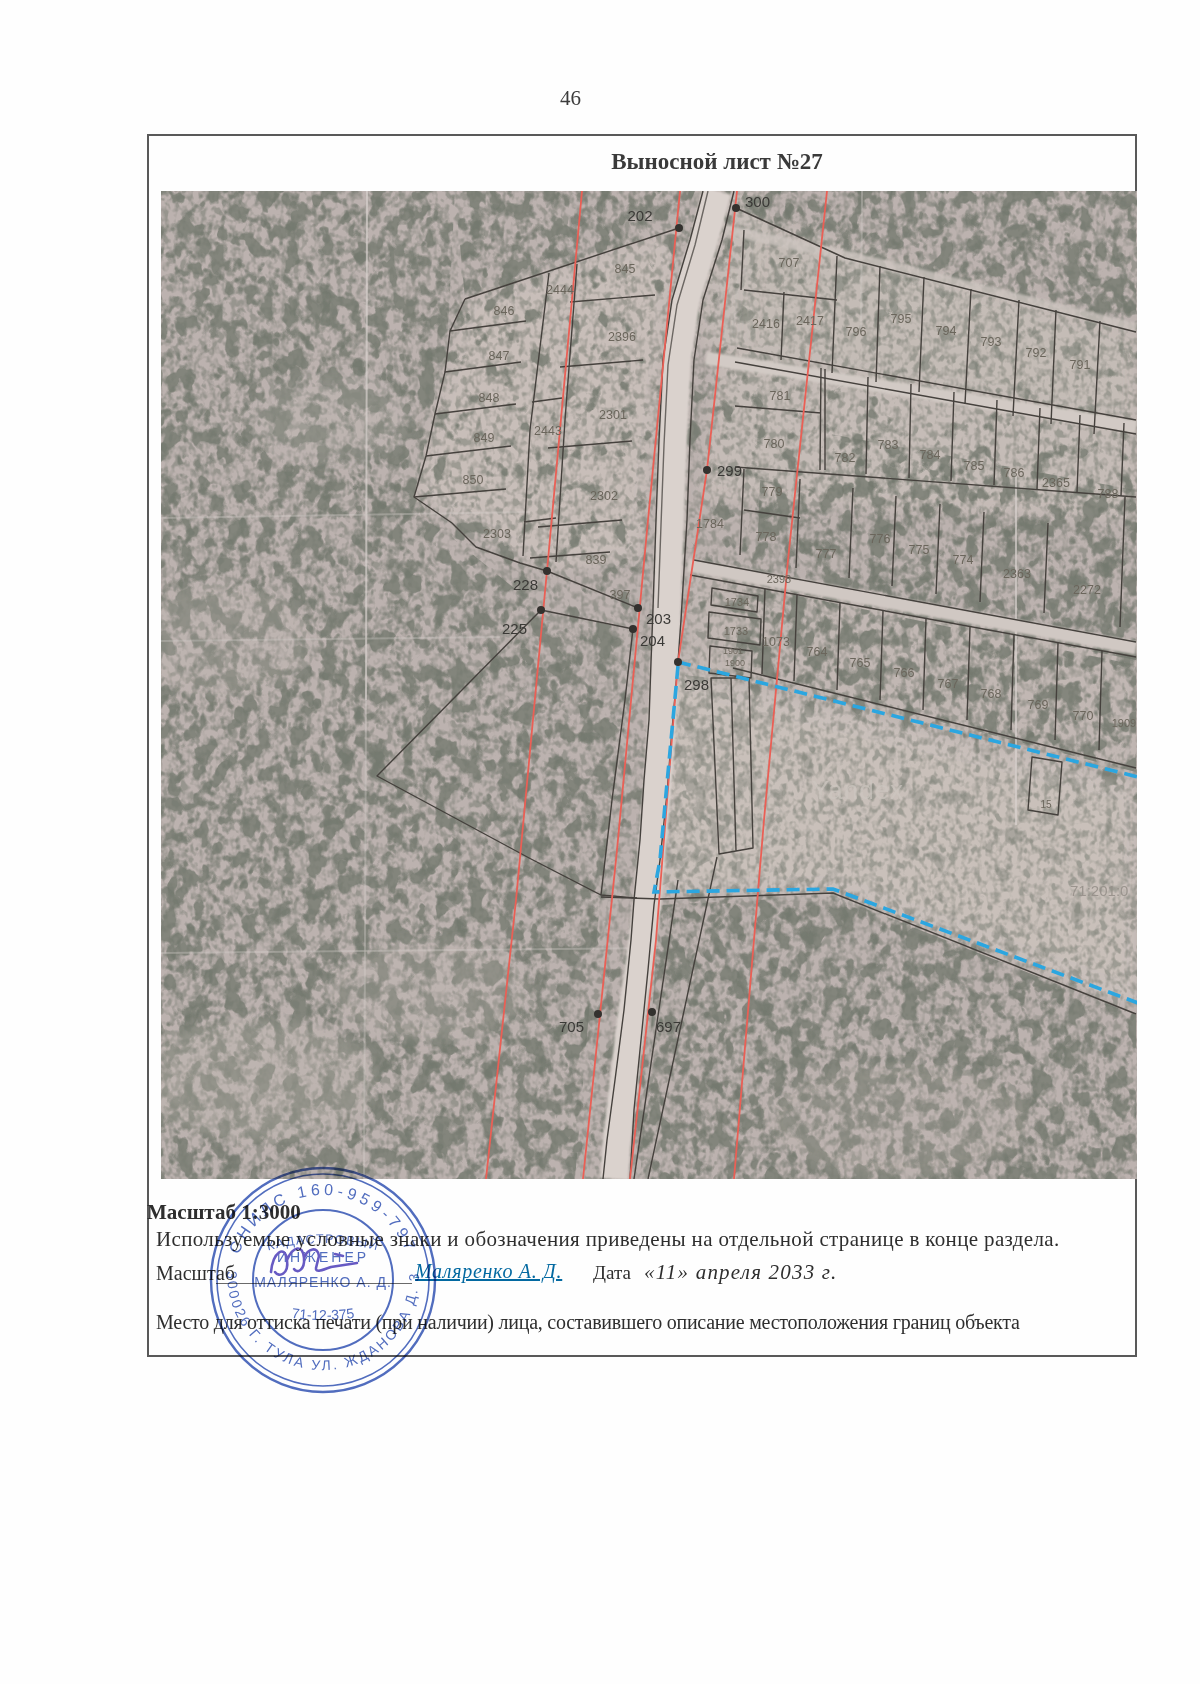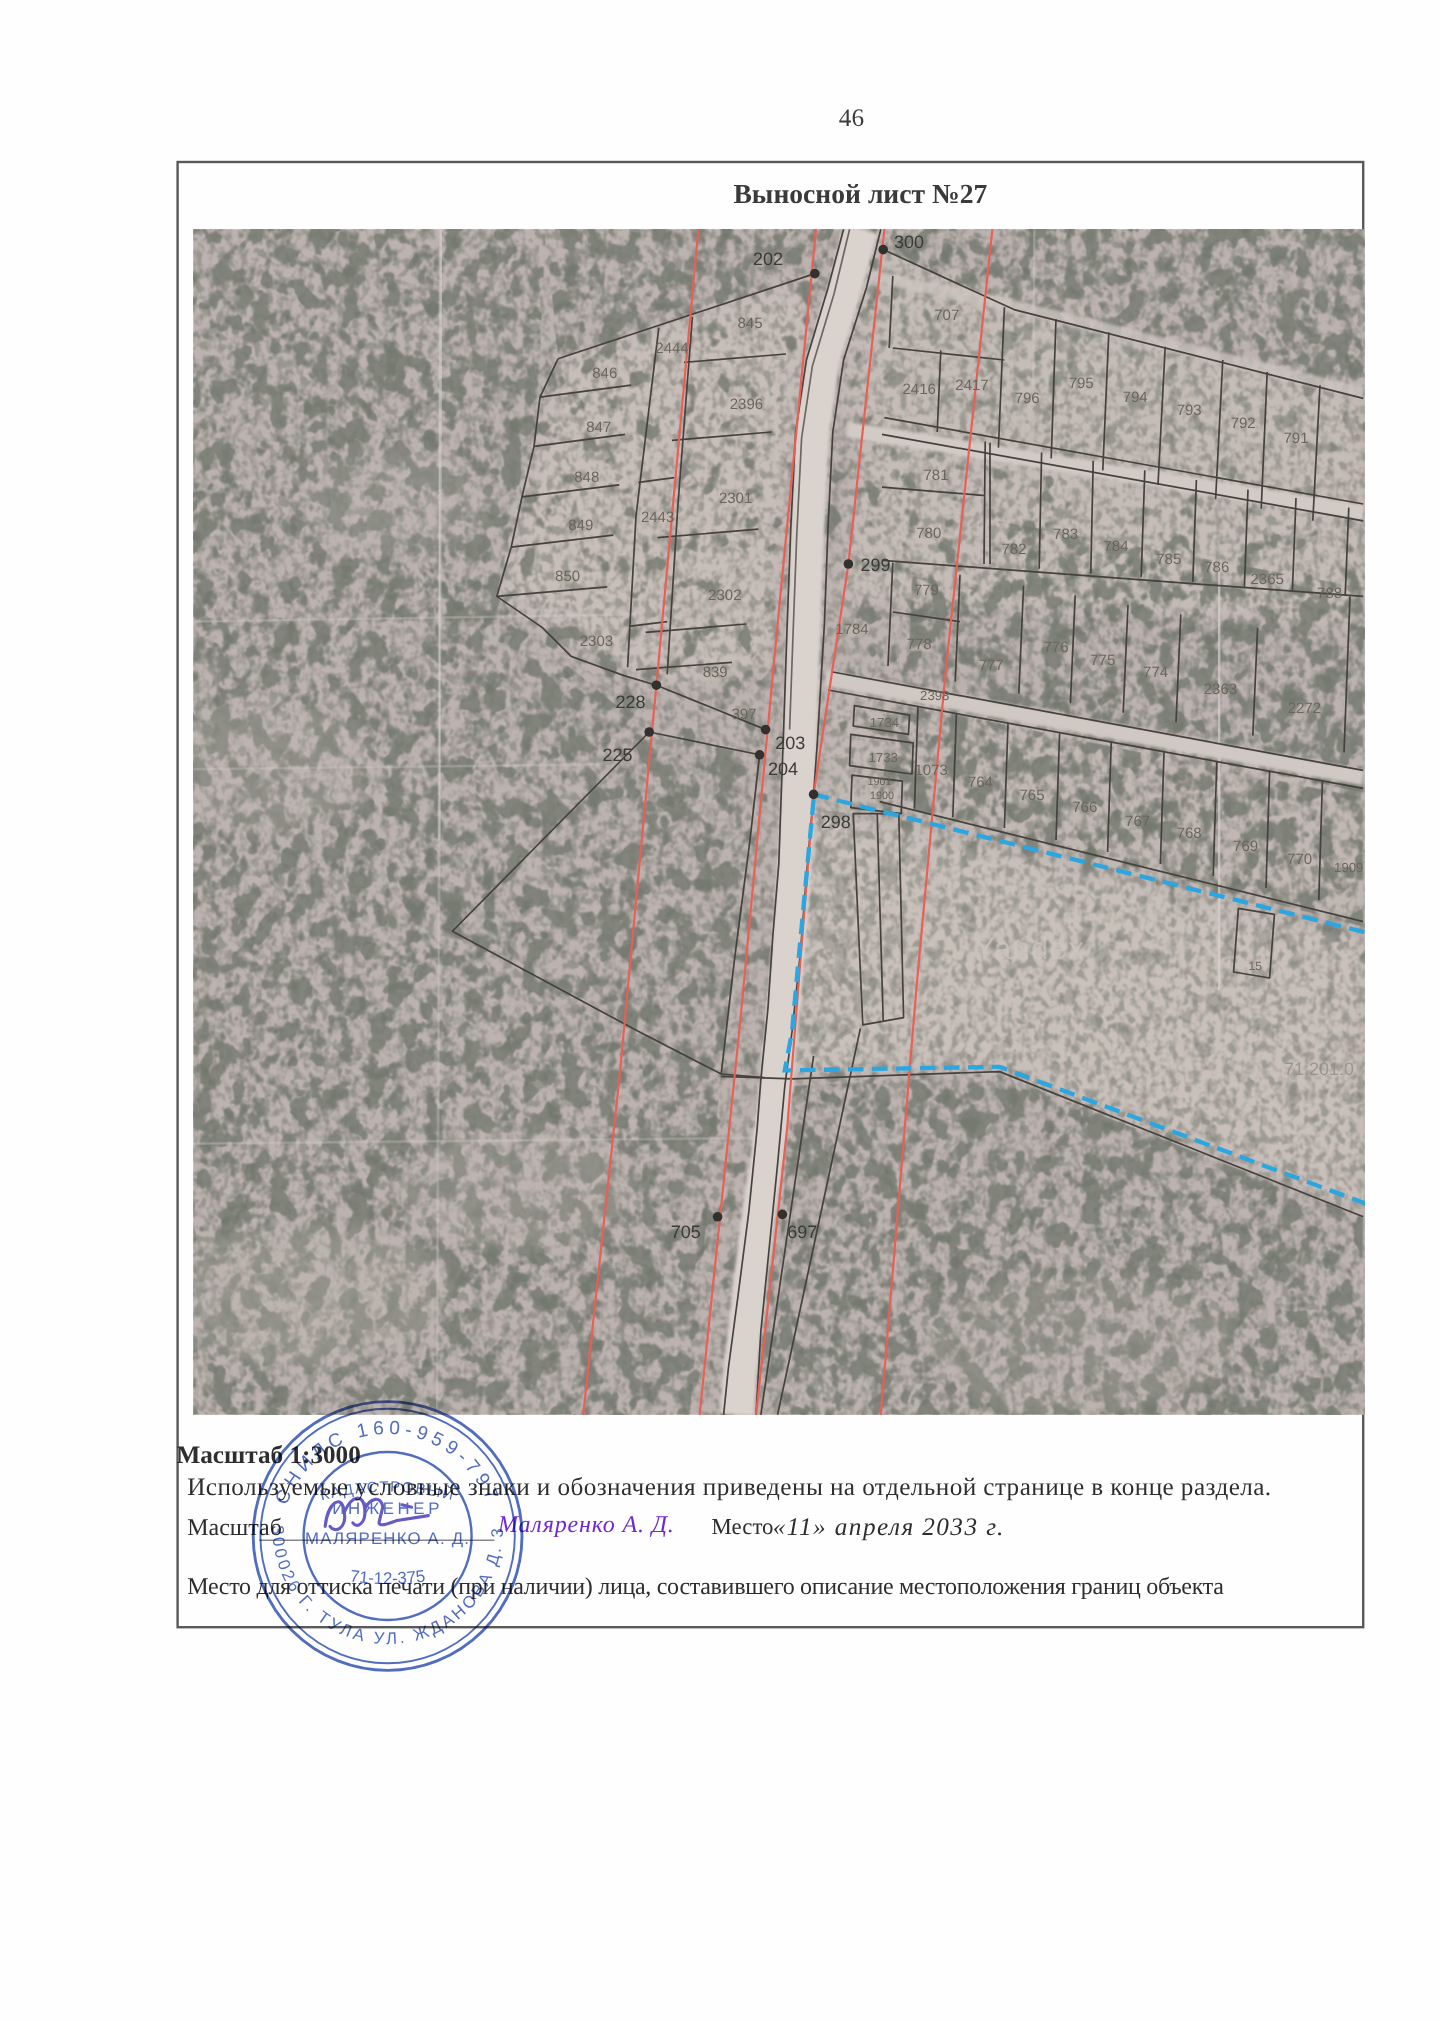--- a/index.html
+++ b/index.html
@@ -4,21 +4,21 @@
 <style>
 html,body{margin:0;padding:0;background:#ffffff;}
 #page{position:relative;width:1200px;height:1684px;background:#fefefe;overflow:hidden;
 font-family:"Liberation Serif", serif;}
 .abs{position:absolute;}
 </style>
 </head>
 <body>
 <div id="page">
 
-<div class="abs" style="left:560px;top:86px;width:160px;text-align:right;font-size:21px;color:#3c3c3c;">46</div>
+<div class="abs" style="left:560px;top:86px;width:160px;text-align:left;font-size:21px;color:#3c3c3c;">46</div>
 
 <div class="abs" style="left:147px;top:134px;width:986px;height:1219px;border:2px solid #595959;"></div>
 
 <div class="abs" style="left:147px;top:149px;width:1140px;text-align:center;font-weight:bold;font-size:23px;color:#3a3a3a;">Выносной лист №27</div>
 
 <svg class="abs" style="left:161px;top:191px;filter:blur(0.45px)" width="976" height="988" viewBox="161 191 976 988">
 <defs>
 <filter id="fb" color-interpolation-filters="sRGB" x="-5%" y="-5%" width="110%" height="110%">
 <feTurbulence type="fractalNoise" baseFrequency="0.06 0.052" numOctaves="3" seed="7"></feTurbulence>
 <feColorMatrix type="matrix" values="0 0 0 0 0.46  0 0 0 0 0.48  0 0 0 0 0.44  5 5 5 0 -8.25"></feColorMatrix>
@@ -264,22 +264,22 @@
 
 <text x="1070" y="896" font-family="Liberation Sans, sans-serif" font-size="15" fill="#96908a" opacity="0.9">71:201:0</text>
 </svg>
 
 <div class="abs" style="left:147px;top:1200px;width:970px;text-align:left;font-weight:bold;font-size:21px;color:#2e2e2e;">Масштаб 1:3000</div>
 
 <div class="abs" style="left:156px;top:1227px;font-size:21px;letter-spacing:0.35px;color:#2e2e2e;">Используемые условные знаки и обозначения приведены на отдельной странице в конце раздела.</div>
 
 <div class="abs" style="left:156px;top:1262px;font-size:20px;color:#2e2e2e;">Масштаб</div>
 <div class="abs" style="left:216px;top:1283px;width:196px;border-top:1.5px solid #6a6a6a;"></div>
-<div class="abs" style="left:415px;top:1260px;font-size:20px;letter-spacing:0.7px;font-style:italic;color:#6d28d9;">Маляренко А. Д.</div>
-<div class="abs" style="left:593px;top:1262px;font-size:19px;color:#2e2e2e;">Место</div>
+<div class="abs" style="left:415px;top:1260px;font-size:20px;letter-spacing:0.7px;font-style:italic;color:#0369a1;text-decoration:underline;">Маляренко А. Д.</div>
+<div class="abs" style="left:593px;top:1262px;font-size:19px;color:#2e2e2e;">Дата</div>
 <div class="abs" style="left:644px;top:1260px;font-size:21px;letter-spacing:1.2px;font-style:italic;color:#2e2e2e;">«11» апреля 2033 г.</div>
 
 <div class="abs" style="left:156px;top:1311px;font-size:20px;letter-spacing:-0.25px;color:#2e2e2e;">Место для оттиска печати (при наличии) лица, составившего описание местоположения границ объекта</div>
 
 <svg class="abs" style="left:206px;top:1163px;mix-blend-mode:multiply;" width="234" height="234" viewBox="-117 -117 234 234" opacity="0.9">
       <g filter="url(#sb)">
 <g fill="none" stroke="#3d5cb8">
 
 <circle r="112" stroke-width="2.4"></circle>
 <circle r="106" stroke-width="1.6"></circle>

